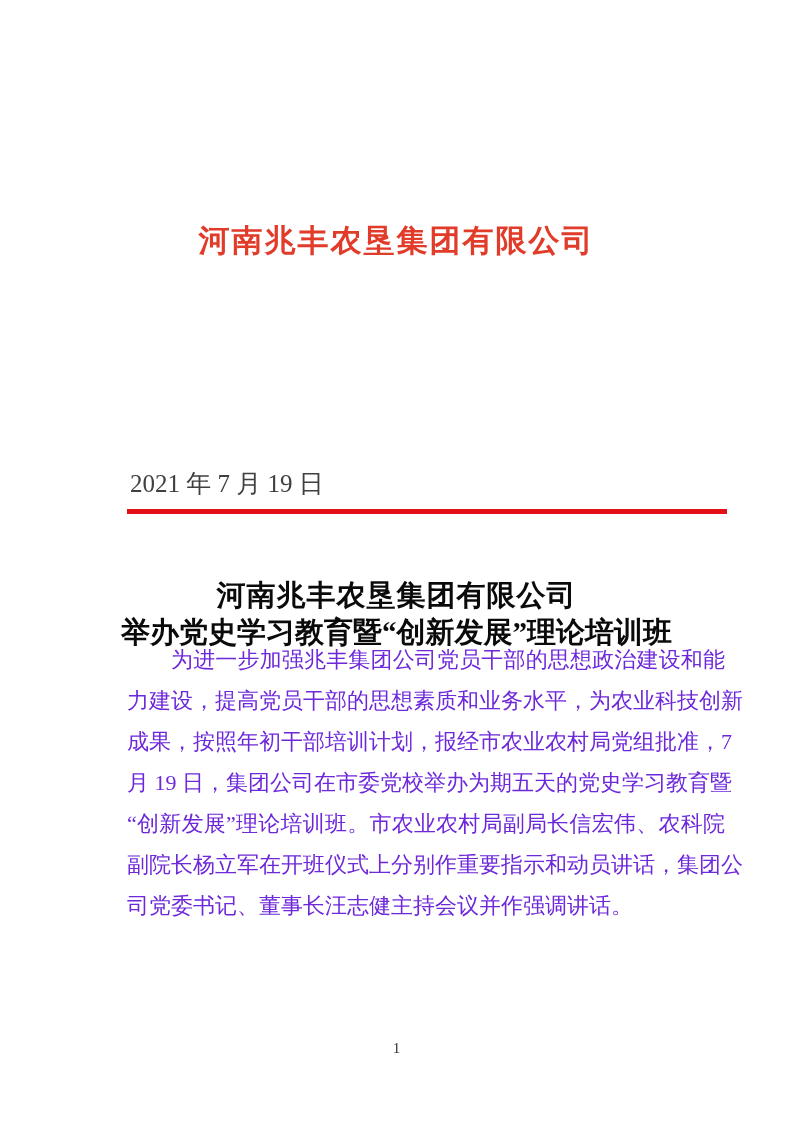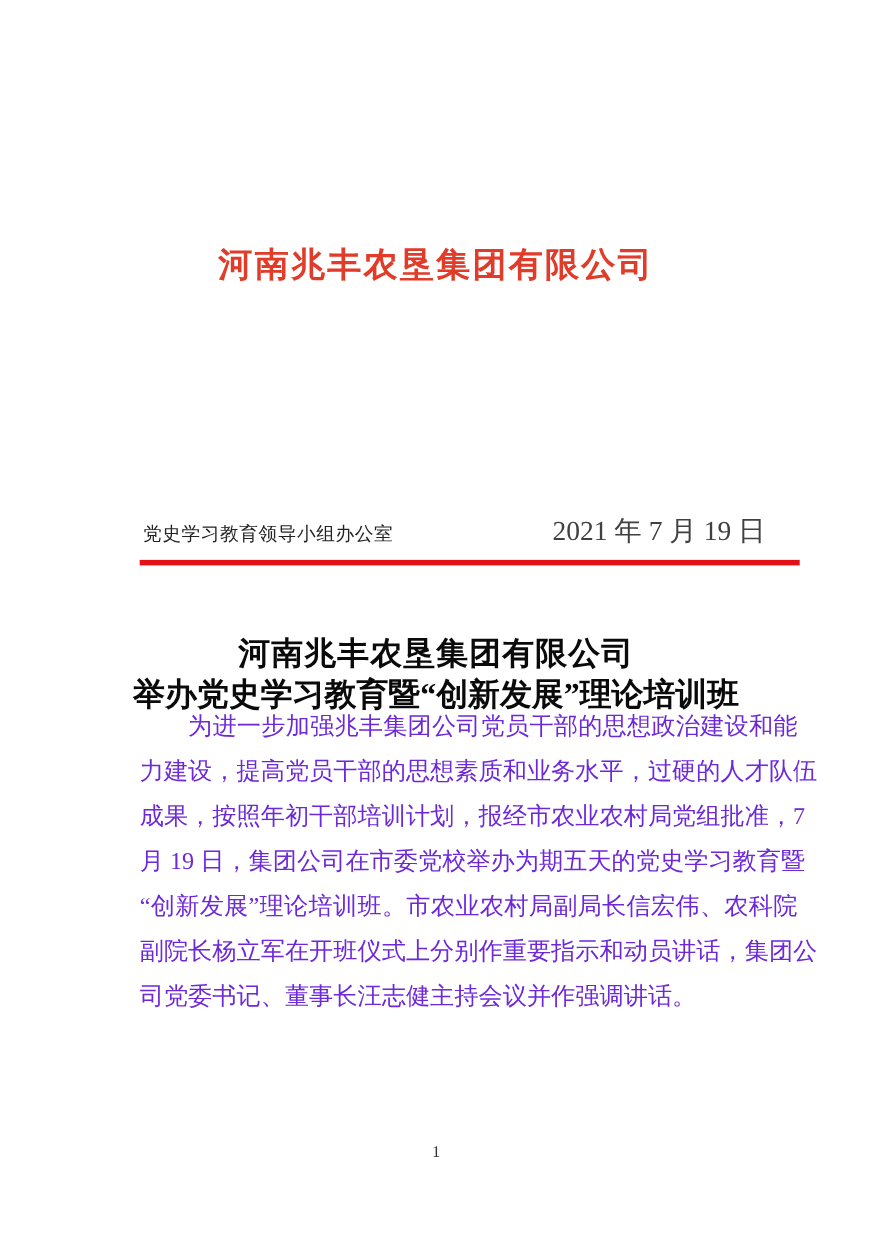--- a/index.html
+++ b/index.html
@@ -142,33 +142,32 @@
 </style>
 </head>
 <body>
 
 <div class="page">
 
   <div class="org-title">河南兆丰农垦集团有限公司</div>
 
 
   <div class="info-row">
-    <span class="issuer">党史学习教育领导小组办公室</span>
     <span class="issue-date">2021 年 7 月 19 日</span>
   </div>
 
   <div class="red-rule"></div>
 
   <div class="article-title line1">河南兆丰农垦集团有限公司</div>
 
   <div class="article-title line2">举办党史学习教育暨“创新发展”理论培训班</div>
 
   <div class="body-block">
     <div class="body-line first">为进一步加强兆丰集团公司党员干部的思想政治建设和能</div>
-    <div class="body-line">力建设，提高党员干部的思想素质和业务水平，过硬的人才队伍</div>
+    <div class="body-line">力建设，提高党员干部的思想素质和业务水平，为农业科技创新</div>
     <div class="body-line">成果，按照年初干部培训计划，报经市农业农村局党组批准，7</div>
     <div class="body-line">月 19 日，集团公司在市委党校举办为期五天的党史学习教育暨</div>
     <div class="body-line">“创新发展”理论培训班。市农业农村局副局长信宏伟、农科院</div>
     <div class="body-line">副院长杨立军在开班仪式上分别作重要指示和动员讲话，集团公</div>
     <div class="body-line last">司党委书记、董事长汪志健主持会议并作强调讲话。</div>
   </div>
 
   <div class="page-number">1</div>
 
 </div>

